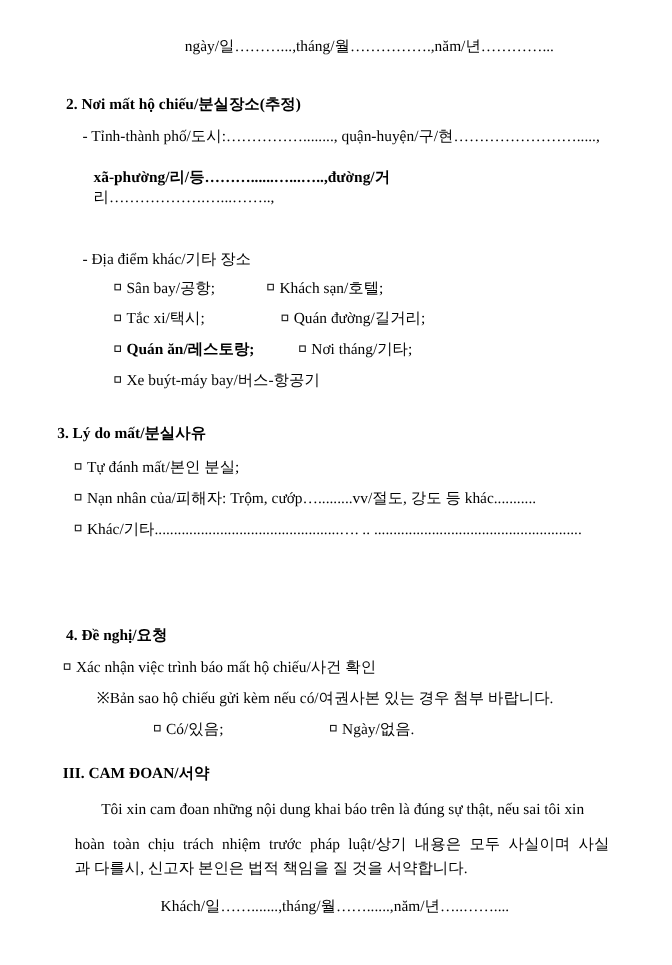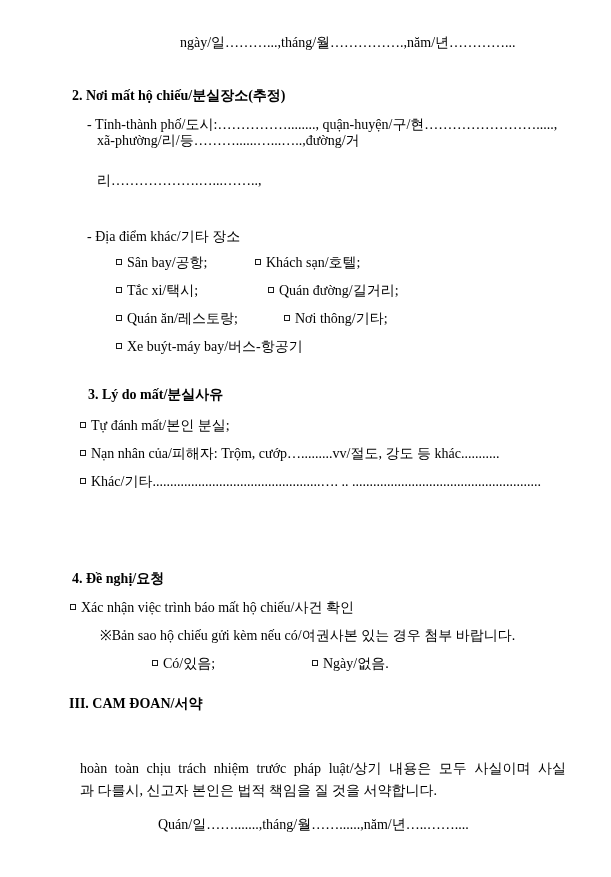--- a/index.html
+++ b/index.html
@@ -17,21 +17,20 @@
     font-size: 13.5px;
     overflow: hidden;
     -webkit-font-smoothing: antialiased;
   }
 
   .page {
     position: relative;
     width: 582px;
     height: 877px;
     box-sizing: border-box;
-    margin-left: 12px;
   }
 
   
   .ln {
     position: absolute;
     white-space: nowrap;
     line-height: 1;
   }
   .wrapline {
     position: absolute;
@@ -75,53 +74,53 @@
 <body>
 
 <div class="page">
 
   <div class="ln t-body" style="left:168px; top:36px;">ngày/일………...,tháng/월…………….,năm/년…………...</div>
 
   <div class="ln bold t-head" style="left:60px; top:89px;">2. Nơi mất hộ chiếu/분실장소(추정)</div>
 
   <div class="ln t-body" style="left:75px; top:118px;">- Tỉnh-thành phố/도시:……………........, quận-huyện/구/현…………………….....,</div>
 
-  <div class="ln t-body" style="left:85px; top:134px;">xã-phường/리/등………......…...…..,đường/거</div>
+  <div class="ln t-body" style="left:85px; top:155px;font-weight:bold;">xã-phường/리/등………......…...…..,đường/거</div>
 
   <div class="ln t-body" style="left:85px; top:174px;">리……………….…...……..,</div>
 
 
   <div class="ln t-body" style="left:75px; top:230px;">- Địa điểm khác/기타 장소</div>
 
   <div class="ln t-body" style="left:104px; top:256px;">
     <span class="cb"></span><span>Sân bay/공항;</span>
   </div>
   <div class="ln t-body" style="left:243px; top:256px;">
     <span class="cb"></span><span>Khách sạn/호텔;</span>
   </div>
 
   <div class="ln t-body" style="left:104px; top:284px;">
     <span class="cb"></span><span>Tắc xi/택시;</span>
   </div>
   <div class="ln t-body" style="left:256px; top:284px;">
     <span class="cb"></span><span>Quán đường/길거리;</span>
   </div>
 
-  <div class="ln t-body" style="left:104px; top:312px;">
+  <div class="ln t-body" style="left:104px; top:312px;font-weight:bold;">
     <span class="cb"></span><span>Quán ăn/레스토랑;</span>
   </div>
   <div class="ln t-body" style="left:272px; top:312px;">
-    <span class="cb"></span><span>Nơi thông/기타;</span>
+    <span class="cb"></span><span>Nơi tháng/기타;</span>
   </div>
 
   <div class="ln t-body" style="left:104px; top:340px;">
     <span class="cb"></span><span>Xe buýt-máy bay/버스-항공기</span>
   </div>
 
-  <div class="ln bold t-head" style="left:76px; top:388px;">3. Lý do mất/분실사유</div>
+  <div class="ln bold t-head" style="left:52px; top:388px;">3. Lý do mất/분실사유</div>
 
   <div class="ln t-body" style="left:68px; top:419px;">
     <span class="cb"></span><span>Tự đánh mất/본인 분실;</span>
   </div>
 
   <div class="ln t-body" style="left:68px; top:447px;">
     <span class="cb"></span><span>Nạn nhân của/피해자: Trộm, cướp….........vv/절도, 강도 등 khác...........</span>
   </div>
 
   <div class="ln t-body" style="left:68px; top:475px;">
@@ -140,22 +139,23 @@
   <div class="ln t-body" style="left:140px; top:657px;">
     <span class="cb"></span><span>Có/있음;</span>
   </div>
 
   <div class="ln t-body" style="left:300px; top:657px;">
     <span class="cb"></span><span>Ngày/없음.</span>
   </div>
 
   <div class="ln bold t-head" style="left:57px; top:697px;">III. CAM ĐOAN/서약</div>
 
+  <div class="ln t-body" style="left:92px; top:730px;">Tôi xin cam đoan những nội dung khai báo trên là đúng sự thật, nếu sai tôi xin</div>
 
   <div class="wrapline justify-all t-body nowrap" style="left:68px; top:756px; width:486px; text-align:justify;">
     <span style="display:inline-block;width:486px;text-align:justify;text-align-last:justify;">hoàn toàn chịu trách nhiệm trước pháp luật/상기 내용은 모두 사실이며 사실</span>
   </div>
 
   <div class="ln t-body" style="left:68px; top:784px;">과 다를시, 신고자 본인은 법적 책임을 질 것을 서약합니다.</div>
 
-  <div class="ln t-body" style="left:146px; top:818px;">Quán/일…….......,tháng/월……......,năm/년…..……....</div>
+  <div class="ln t-body" style="left:146px; top:818px;">Khách/일…….......,tháng/월……......,năm/년…..……....</div>
 
 </div>
 
 </body></html>

